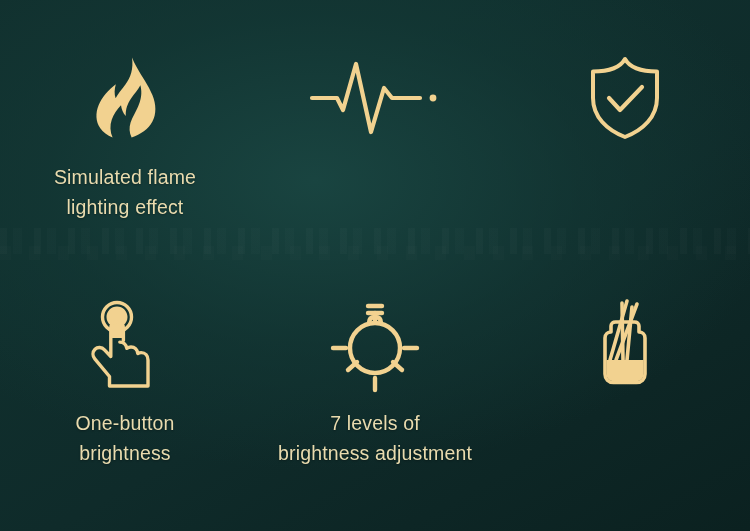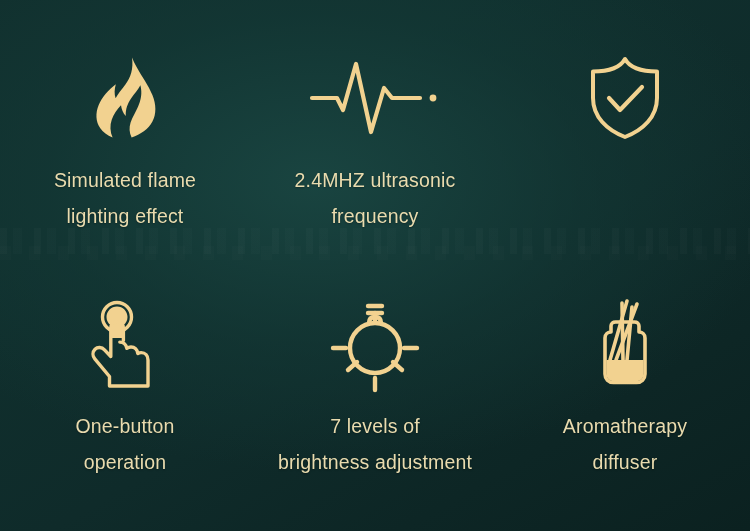--- a/index.html
+++ b/index.html
@@ -77,21 +77,21 @@
     align-items: center;
     justify-content: center;
   }
   .icon-wrap svg { display: block; overflow: visible; }
 
   .caption {
     margin-top: 18px;
     text-align: center;
     color: #e9dbae;
     font-size: 19.5px;
-    line-height: 36px;
+    line-height: 30px;
     letter-spacing: 0.15px;
     white-space: pre-line;
     text-shadow: 0 1px 2px rgba(0,0,0,0.30);
   }
   .cell.r2 .caption { margin-top: 17px; }
 </style>
 </head>
 <body>
 
 <div id="feature-panel">
@@ -117,22 +117,20 @@
 lighting effect</div>
     </div>
 
     <div class="cell r1">
       <div class="icon-wrap">
         <svg width="130" height="80" viewBox="0 0 130 80" aria-hidden="true">
           <polyline points="2,40 27,40 33,52 46,6 61,74 74,30 82,40 110,40" fill="none" stroke="#f2d290" stroke-width="4.2" stroke-linecap="round" stroke-linejoin="round"></polyline>
           <circle cx="123" cy="40" r="3.4" fill="#f2d290"></circle>
         </svg>
       </div>
-      <div class="caption">2.4MHZ ultrasonic
-frequency</div>
     </div>
 
     <div class="cell r1">
       <div class="icon-wrap">
         <svg width="76" height="86" viewBox="0 0 76 86" aria-hidden="true">
           <path d="M38 4 C33 13 22 16.5 6 16.5 L6 43 C6 62 20 75 38 82 C56 75 70 62 70 43 L70 16.5
                    C54 16.5 43 13 38 4 Z" fill="none" stroke="#f2d290" stroke-width="4" stroke-linejoin="round"></path>
           <polyline points="22,43 33,55 55,32" fill="none" stroke="#f2d290" stroke-width="4.2" stroke-linecap="round" stroke-linejoin="round"></polyline>
         </svg>
       </div>
@@ -145,21 +143,21 @@
           <path fill="#f2d290" d="M30 6.5 C35.8 6.5 40.5 11.2 40.5 17 C40.5 20.3 39 23.2 36.6 25.1
                 L36.6 38 L23.4 38 L23.4 25.1 C21 23.2 19.5 20.3 19.5 17 C19.5 11.2 24.2 6.5 30 6.5 Z"></path>
           <path d="M36.4 40.5 L36.4 28 C36.4 24.5 33.6 21.8 30.1 21.8 C26.6 21.8 23.8 24.5 23.8 28
                    L23.8 56.5 L17.5 49.8 C14.8 47.0 10.6 46.8 8.0 49.3 C5.4 51.9 5.4 56.0 7.8 58.8
                    L22.5 76.5 L22.5 86 L61 86 L61 60 C61 55.6 58.2 52.6 54.2 52.6 C53.0 52.6 51.8 52.9 50.8 53.5
                    C50.4 49.6 47.6 47.0 44.0 47.0 C42.4 47.0 41.0 47.5 39.8 48.3
                    C39.2 44.7 36.4 42.1 32.8 42.1" fill="none" stroke="#f2d290" stroke-width="3.4" stroke-linecap="round" stroke-linejoin="round"></path>
         </svg>
       </div>
       <div class="caption">One-button
-operation</div>
+brightness</div>
     </div>
 
     <div class="cell r2">
       <div class="icon-wrap">
         <svg width="100" height="94" viewBox="0 0 100 94" aria-hidden="true">
           <g stroke="#f2d290" stroke-width="4.4" stroke-linecap="round" fill="none">
             <path d="M43 8 L57 8"></path>
             <path d="M43 15 L57 15"></path>
             <path d="M50 15 L50 24"></path>
             <circle cx="50" cy="50" r="25"></circle>
@@ -185,18 +183,16 @@
             <path d="M39 5 L40 62"></path>
             <path d="M49 9 L44 62"></path>
           </g>
           <path d="M22 40 C22 36 25 34 28 34 L28 28 C28 25.5 30 24 32.5 24 L51.5 24
                    C54 24 56 25.5 56 28 L56 34 C59 34 62 36 62 40 L62 76
                    C62 81 58.5 84.5 53.5 84.5 L30.5 84.5 C25.5 84.5 22 81 22 76 Z" fill="none" stroke="#f2d290" stroke-width="3.6" stroke-linejoin="round"></path>
           <path d="M23.5 62 L60.5 62 L60.5 76.5 C60.5 80.5 57.5 83 53.5 83 L30.5 83
                    C26.5 83 23.5 80.5 23.5 76.5 Z" fill="#f2d290"></path>
         </svg>
       </div>
-      <div class="caption">Aromatherapy
-diffuser</div>
     </div>
 
   </div>
 </div>
 
 </body></html>

